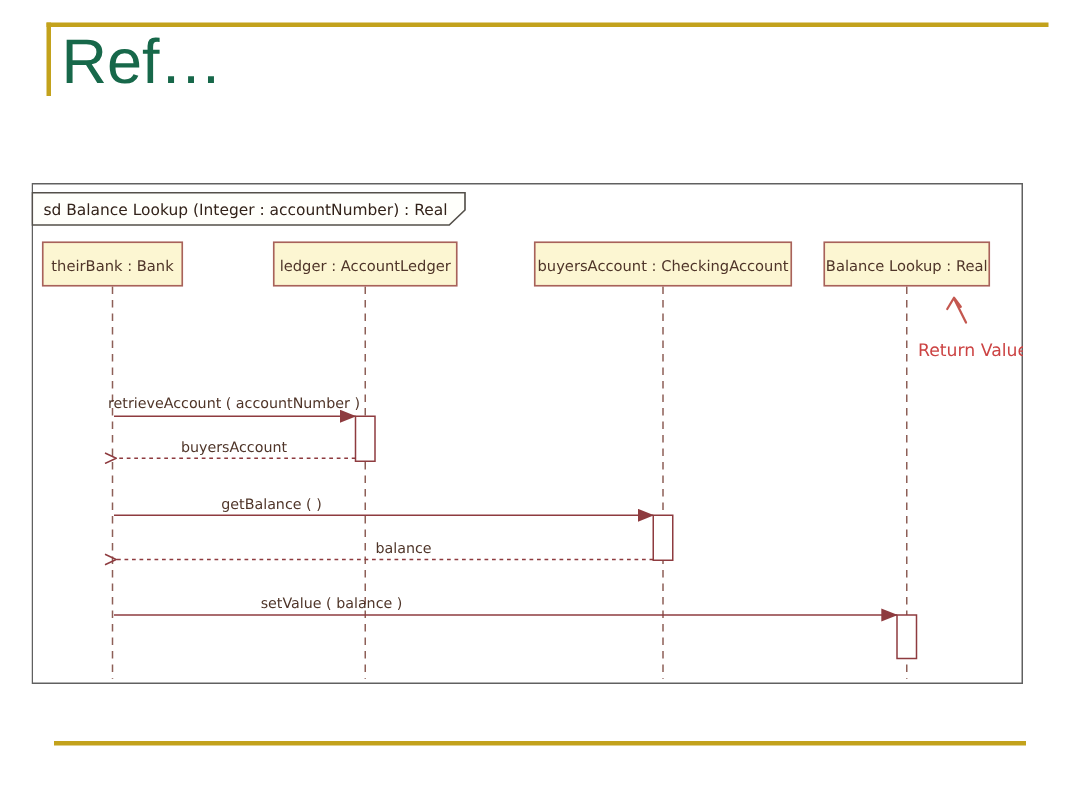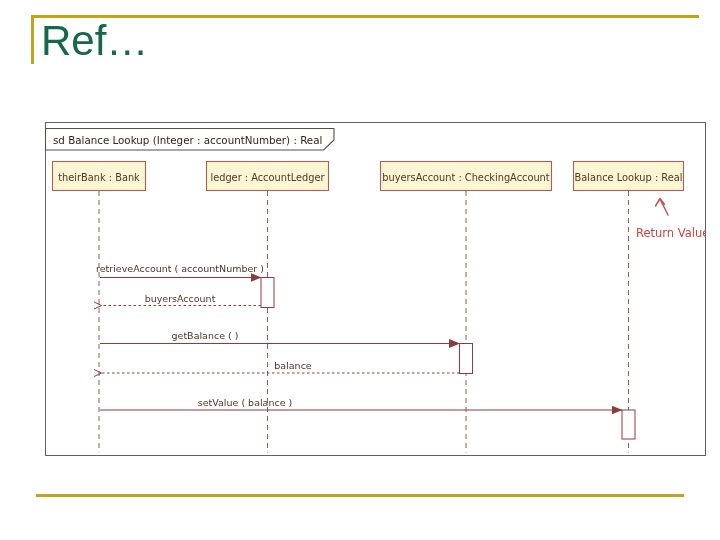--- a/index.html
+++ b/index.html
@@ -20,21 +20,21 @@
   }
   .rule{position:absolute;background:var(--accent-olive);}
   .rule-top{left:31px;top:15px;width:668px;height:3px;}
   .rule-left{left:31px;top:15px;width:3px;height:49px;}
   .rule-bottom{left:36px;top:494px;width:648px;height:3px;}
   .slide-title{
     position:absolute;left:41px;top:20px;margin:0;
     font-size:42px;font-weight:400;line-height:1.0;
     color:var(--title-green);letter-spacing:0px;
   }
-  .diagram-wrap{position:absolute;left:45px;top:122px;width:661px;height:334px;}
+  .diagram-wrap{position:absolute;left:21px;top:122px;width:661px;height:334px;}
   svg{display:block;}
   .frame{fill:#ffffff;stroke:var(--frame-border);stroke-width:1;}
   .sd-shape{fill:#fffffb;stroke:#54504a;stroke-width:1.1;}
   .sd-text{font-family:"DejaVu Sans",sans-serif;font-size:10.3px;fill:#33231a;}
   .head{fill:var(--lifeline-fill);stroke:var(--lifeline-border);stroke-width:1.1;}
   .head-label{font-family:"DejaVu Sans",sans-serif;font-size:9.8px;fill:var(--diagram-text);text-anchor:middle;}
   .lifeline{stroke:#8d5f57;stroke-width:1;stroke-dasharray:5 4;}
   .msg-line{stroke:var(--diagram-line);stroke-width:1.1;fill:none;}
   .msg-return{stroke:var(--diagram-line);stroke-width:1;fill:none;stroke-dasharray:2.5 2.5;}
   .activation{fill:#ffffff;stroke:var(--diagram-line);stroke-width:1;}

